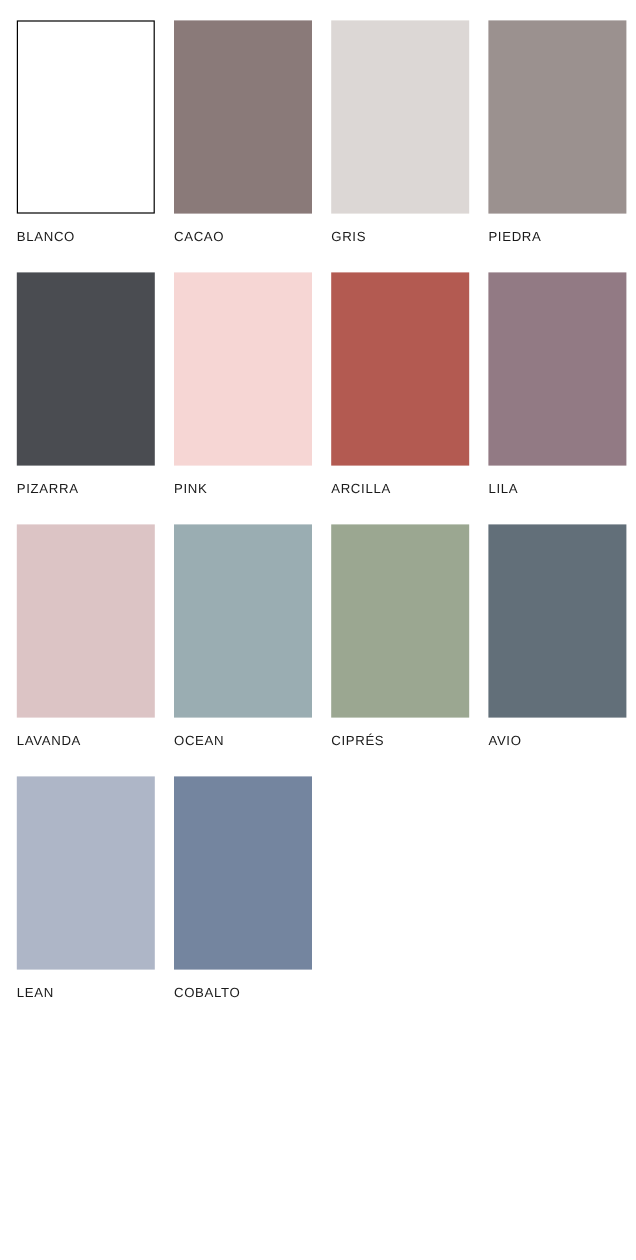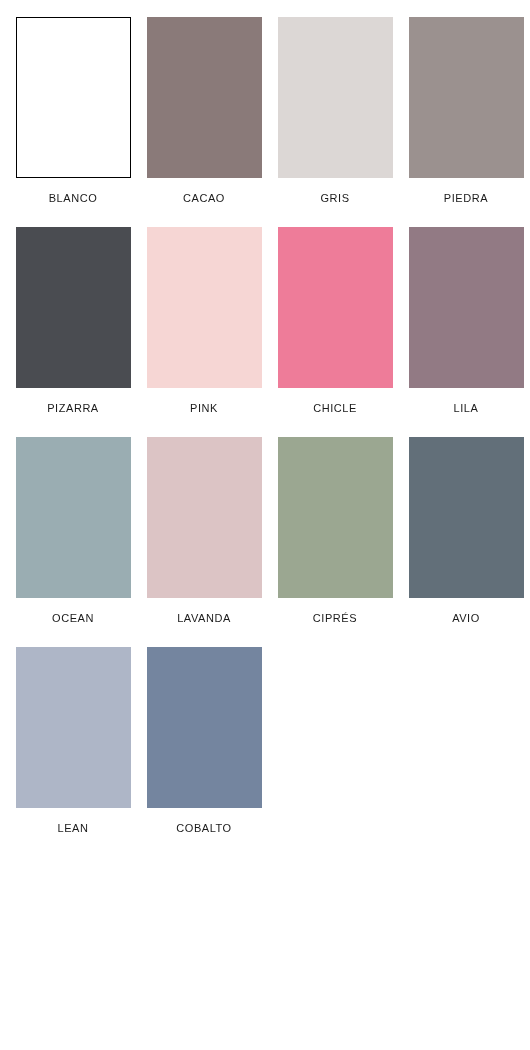--- a/index.html
+++ b/index.html
@@ -32,21 +32,21 @@
     row-gap: 0;
     align-content: start;
   }
 
   .swatch-cell {
     width: 118px;
     height: 210px;
     box-sizing: border-box;
     display: flex;
     flex-direction: column;
-    align-items: center;
+    align-items: flex-start;
   }
 
   .swatch-chip {
     width: 115px;
     height: 161px;
     box-sizing: border-box;
     display: block;
     flex: 0 0 auto;
   }
 
@@ -88,34 +88,34 @@
       </div>
       <div class="swatch-cell">
         <div class="swatch-chip" style="background-color: rgb(74, 76, 81);"></div>
         <div class="swatch-label">PIZARRA</div>
       </div>
       <div class="swatch-cell">
         <div class="swatch-chip" style="background-color: rgb(246, 214, 212);"></div>
         <div class="swatch-label">PINK</div>
       </div>
       <div class="swatch-cell">
-        <div class="swatch-chip" style="background-color: rgb(238, 124, 153);"></div>
-        <div class="swatch-label">CHICLE</div>
+        <div class="swatch-chip" style="background-color: rgb(179, 90, 81);"></div>
+        <div class="swatch-label">ARCILLA</div>
       </div>
       <div class="swatch-cell">
         <div class="swatch-chip" style="background-color: rgb(146, 122, 132);"></div>
         <div class="swatch-label">LILA</div>
       </div>
       <div class="swatch-cell">
+        <div class="swatch-chip" style="background-color: rgb(220, 196, 197);"></div>
+        <div class="swatch-label">LAVANDA</div>
+      </div>
+      <div class="swatch-cell">
         <div class="swatch-chip" style="background-color: rgb(154, 173, 178);"></div>
         <div class="swatch-label">OCEAN</div>
-      </div>
-      <div class="swatch-cell">
-        <div class="swatch-chip" style="background-color: rgb(220, 196, 197);"></div>
-        <div class="swatch-label">LAVANDA</div>
       </div>
       <div class="swatch-cell">
         <div class="swatch-chip" style="background-color: rgb(155, 167, 145);"></div>
         <div class="swatch-label">CIPRÉS</div>
       </div>
       <div class="swatch-cell">
         <div class="swatch-chip" style="background-color: rgb(98, 111, 121);"></div>
         <div class="swatch-label">AVIO</div>
       </div>
       <div class="swatch-cell">

